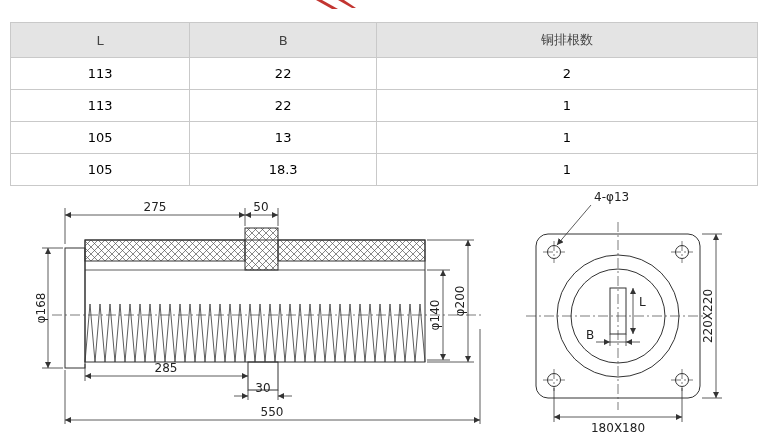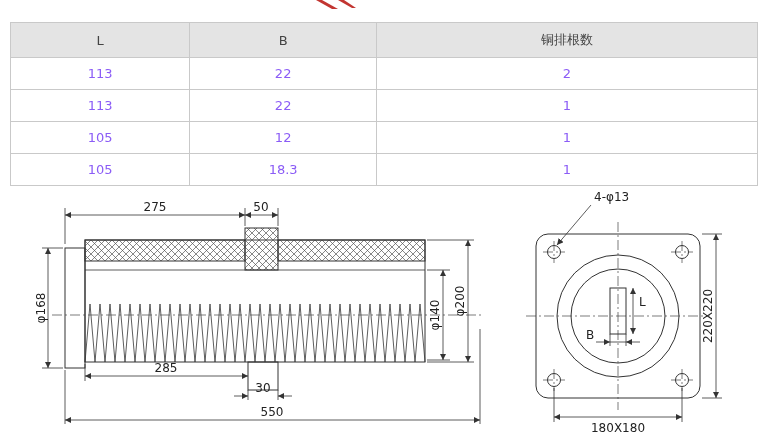--- a/index.html
+++ b/index.html
@@ -5,21 +5,21 @@
   html,body{margin:0;padding:0;background:#ffffff;}
   body{width:768px;height:444px;position:relative;overflow:hidden;
        font-family:"DejaVu Sans","Liberation Sans",sans-serif;}
 
   .logo-frag{position:absolute;top:0;left:314px;}
 
   table.spec{position:absolute;top:22px;left:10px;width:748px;
              border-collapse:collapse;table-layout:fixed;}
   table.spec th,table.spec td{border:1px solid #c9c9c9;text-align:center;font-size:13px;}
   table.spec th{background:#e4e4e4;color:#444;font-weight:normal;height:32px;}
-  table.spec td{color:#8b5cf6;height:29px;background:#fff;}
+  table.spec td{color:#000000;height:29px;background:#fff;}
   col.c1{width:24%;}col.c2{width:25%;}col.c3{width:51%;}
 
   svg.drawing{position:absolute;top:184px;left:0;}
   .ln{stroke:#333;fill:none;stroke-width:1;}
   .thin{stroke:#333;fill:none;stroke-width:.8;}
   .cl{stroke:#444;stroke-width:.7;fill:none;stroke-dasharray:10 3 2 3;}
   .dim{stroke:#333;stroke-width:.8;fill:none;}
   .hatch{fill:url(#xh);stroke:#333;stroke-width:1;}
   svg text{font-family:"DejaVu Sans","Liberation Sans",sans-serif;font-size:12px;fill:#222;}
 </style>
@@ -50,21 +50,21 @@
       <td>22</td>
       <td>2</td>
     </tr>
     <tr>
       <td>113</td>
       <td>22</td>
       <td>1</td>
     </tr>
     <tr>
       <td>105</td>
-      <td>12</td>
+      <td>13</td>
       <td>1</td>
     </tr>
     <tr>
       <td>105</td>
       <td>18.3</td>
       <td>1</td>
     </tr>
   </tbody>
 </table>
 

